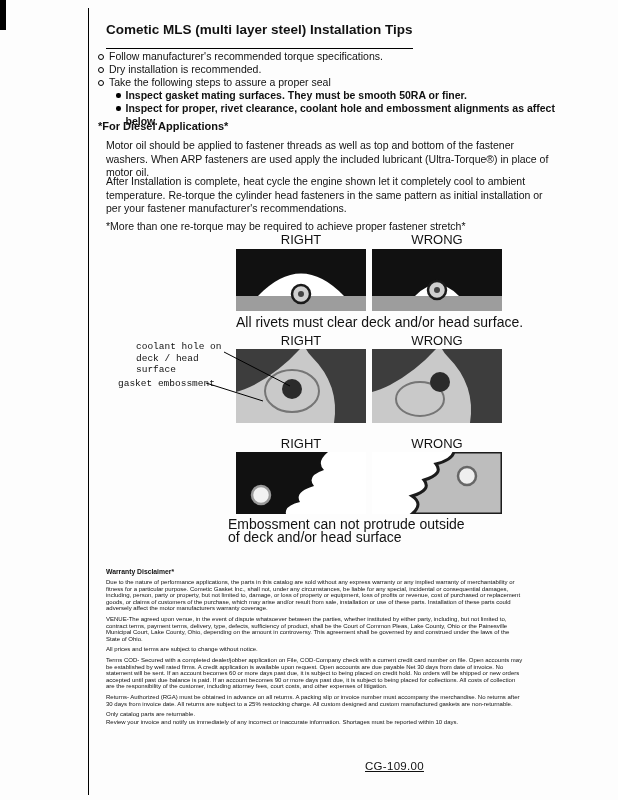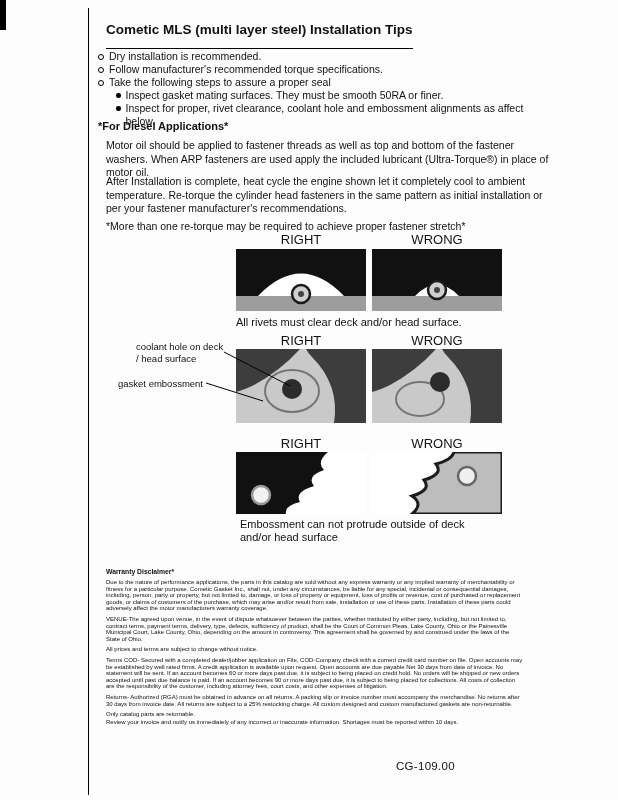--- a/index.html
+++ b/index.html
@@ -4,51 +4,51 @@
 <style>
   html,body{margin:0;padding:0;background:#ffffff;}
   .page{position:relative;width:618px;height:800px;background:#fdfdfd;font-family:"Liberation Sans",sans-serif;color:#111;overflow:hidden;}
   .reg-mark{position:absolute;left:0;top:0;width:6px;height:30px;background:#000;}
   .left-rule{position:absolute;left:88px;top:8px;width:1px;height:787px;background:#000;}
   .title{position:absolute;left:106px;top:22px;font-size:13.5px;font-weight:bold;border-bottom:1.5px solid #000;padding-bottom:11px;}
   .bullets{position:absolute;left:98px;top:50px;width:458px;font-size:10.5px;}
   .b-row{display:flex;line-height:13px;}
   .m-open{flex:none;width:4px;height:4px;border:1px solid #000;border-radius:50%;margin:4px 5px 0 0;}
   .m-fill{flex:none;width:4.5px;height:4.5px;background:#000;border-radius:50%;margin:4px 5px 0 0;}
-  .sub{margin-left:18px;}
+  .sub{margin-left:18px;font-weight:bold;}
   .diesel-heading{position:absolute;left:98px;top:120px;font-size:11px;font-weight:bold;}
   .para{position:absolute;left:106px;width:452px;font-size:10.5px;line-height:13.5px;}
   .dlabel{position:absolute;width:130px;text-align:center;font-size:13px;}
   .panel{position:absolute;display:block;}
-  .caption{position:absolute;font-size:11px;line-height:13px;}
-  .callout{position:absolute;font-size:9.5px;line-height:11.5px;}
+  .caption{position:absolute;font-size:14px;line-height:13px;}
+  .callout{position:absolute;font-size:9.5px;line-height:11.5px;font-family:Liberation Mono, monospace;}
   .connectors{position:absolute;left:0;top:0;pointer-events:none;}
   .warranty{position:absolute;left:106px;top:568px;width:418px;}
   .warranty .w-head{font-size:6.8px;font-weight:bold;margin:0 0 4px 0;}
   .warranty p{font-size:6px;line-height:6.6px;margin:0 0 4px 0;}
   .warranty p.tight{margin-bottom:1px;}
-  .footer-code{position:absolute;left:396px;top:760px;font-size:11.5px;letter-spacing:0.3px;}
+  .footer-code{position:absolute;left:365px;top:760px;font-size:11.5px;letter-spacing:0.3px;text-decoration:underline;}
 </style>
 </head>
 <body>
 
 <div class="page">
   <div class="reg-mark"></div>
   <div class="left-rule"></div>
 
   <div class="title">Cometic MLS (multi layer steel) Installation Tips</div>
 
   <div class="bullets">
     <div class="b-row">
       <span class="m-open"></span>
-      <span>Dry installation is recommended.</span>
+      <span>Follow manufacturer's recommended torque specifications.</span>
     </div>
     <div class="b-row">
       <span class="m-open"></span>
-      <span>Follow manufacturer's recommended torque specifications.</span>
+      <span>Dry installation is recommended.</span>
     </div>
     <div class="b-row">
       <span class="m-open"></span>
       <span>Take the following steps to assure a proper seal</span>
     </div>
     <div class="b-row sub">
       <span class="m-fill"></span>
       <span>Inspect gasket mating surfaces.  They must be smooth 50RA or finer.</span>
     </div>
     <div class="b-row sub">
@@ -110,21 +110,21 @@
   <svg class="panel" style="left:236px;top:452px" width="130" height="62" viewBox="0 0 130 62">
     <rect width="130" height="62" fill="#ffffff"></rect>
     <path d="M0,0 H92 Q80,10 88,18 Q70,24 78,34 Q58,40 64,50 Q48,54 50,62 H0 Z" fill="#111111"></path>
     <circle cx="25" cy="43" r="9" fill="#f2f2f2" stroke="#9a9a9a" stroke-width="2.5"></circle>
   </svg>
   <svg class="panel" style="left:372px;top:452px" width="130" height="62" viewBox="0 0 130 62">
     <rect width="130" height="62" fill="#ffffff"></rect>
     <path d="M130,0 V62 H40 Q52,52 40,44 Q60,38 52,28 Q72,22 64,12 Q80,8 82,0 Z" fill="#bdbdbd" stroke="#1c1c1c" stroke-width="3"></path>
     <circle cx="95" cy="24" r="9" fill="#efefef" stroke="#666666" stroke-width="2.5"></circle>
   </svg>
-  <div class="caption" style="left:240px;top:518px;width:245px">Embossment can not protrude outside of deck and/or head surface</div>
+  <div class="caption" style="left:228px;top:518px;width:245px">Embossment can not protrude outside of deck and/or head surface</div>
 
   <svg class="connectors" width="618" height="800" viewBox="0 0 618 800">
     <line x1="224" y1="352" x2="290" y2="386" stroke="#000" stroke-width="1"></line>
     <line x1="206" y1="383" x2="263" y2="401" stroke="#000" stroke-width="1"></line>
   </svg>
 
   <div class="warranty">
     <div class="w-head">Warranty Disclaimer*</div>
     <p>Due to the nature of performance applications, the parts in this catalog are sold without any express warranty or any implied warranty of merchantability or fitness for a particular purpose.  Cometic Gasket Inc., shall not, under any circumstances, be liable for any special, incidental or consequential damages, including, person, party or property, but not limited to, damage, or loss of property or equipment, loss of profits or revenue, cost of purchased or replacement goods, or claims of customers of the purchase, which may arise and/or result from sale, installation or use of these parts.  Installation of these parts could adversely affect the motor manufacturers warranty coverage.</p>
     <p>VENUE-The agreed upon venue, in the event of dispute whatsoever between the parties, whether instituted by either party, including, but not limited to, contract terms, payment terms, delivery, type, defects, sufficiency of product, shall be the Court of Common Pleas, Lake County, Ohio or the Painesville Municipal Court, Lake County, Ohio, depending on the amount in controversy. This agreement shall be governed by and construed under the laws of the State of Ohio.</p>

